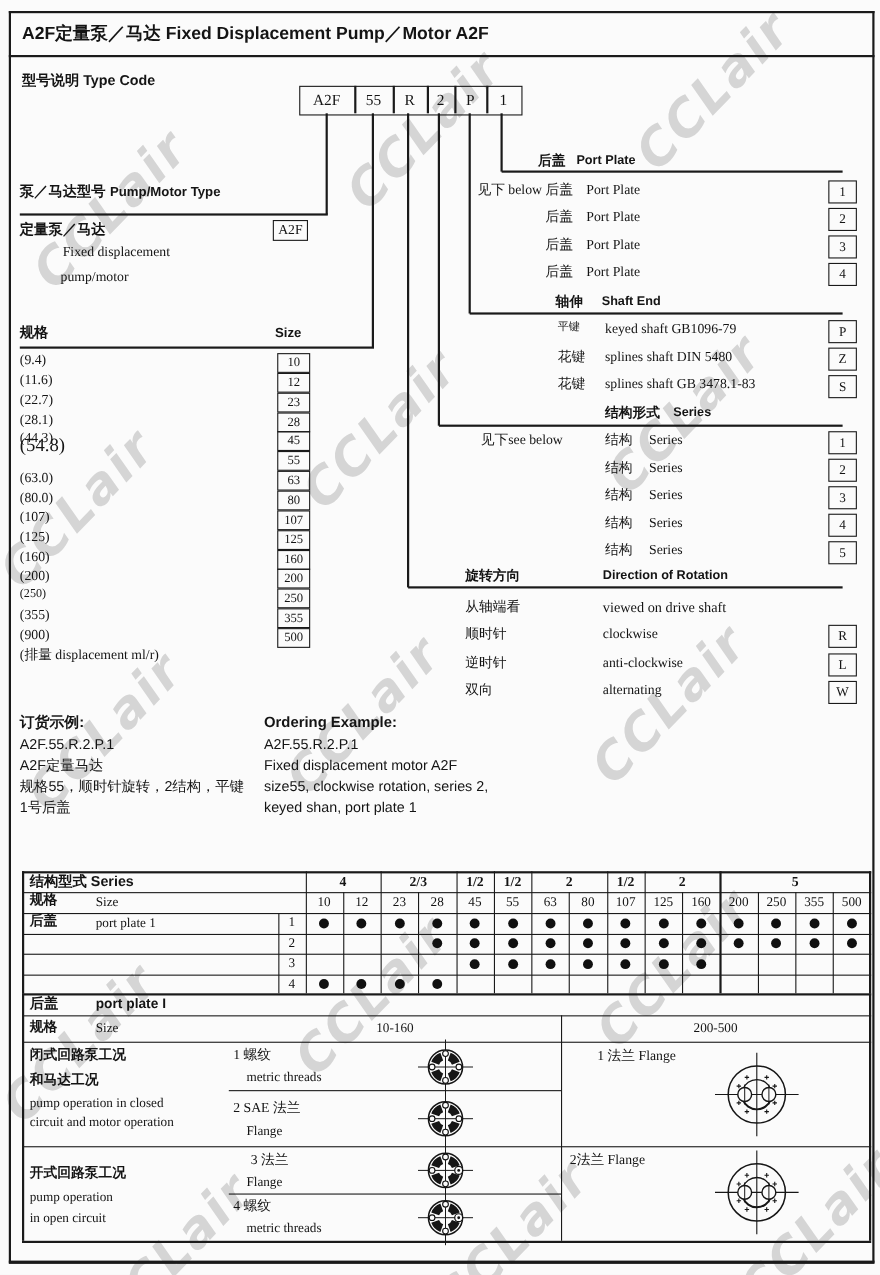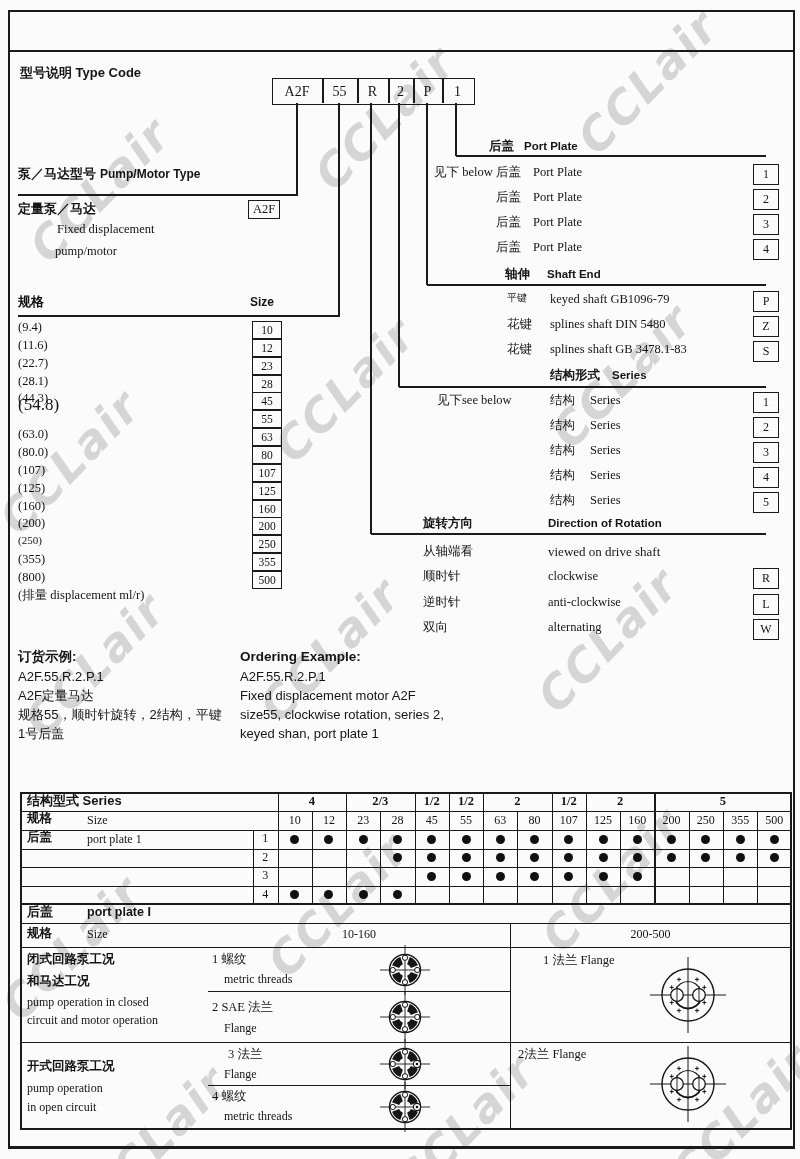--- a/index.html
+++ b/index.html
@@ -16,20 +16,21 @@
       font-family:"DejaVu Sans","Liberation Sans",sans-serif;font-weight:bold;font-style:italic;
       font-size:46px;letter-spacing:2px;color:#d5d5d5;white-space:nowrap;user-select:none;}
   svg.diag{position:absolute;z-index:2;}
   svg.diag *{vector-effect:non-scaling-stroke;}
 </style>
 </head>
 <body>
 
 <div class="page" id="pg">
 
+  <div class="t sans b" style="left:20px;top:23px;font-size:16px;">A2F定量泵／马达  Fixed Displacement Pump／Motor A2F</div>
   <div class="t sans b" style="left:20px;top:66px;font-size:13px;">型号说明  Type Code</div>
 
   <div class="t b" style="left:489px;top:140px;font-size:12.5px;">后盖</div>
   <div class="t sans b" style="left:524px;top:141px;font-size:11.5px;">Port Plate</div>
   <div class="t b" style="left:505px;top:268px;font-size:12.5px;">轴伸</div>
   <div class="t sans b" style="left:547px;top:269px;font-size:11.5px;">Shaft End</div>
   <div class="t b" style="left:550px;top:369px;font-size:12.5px;">结构形式</div>
   <div class="t sans b" style="left:612px;top:370px;font-size:11.5px;">Series</div>
   <div class="t b" style="left:423px;top:517px;font-size:12.5px;">旋转方向</div>
   <div class="t sans b" style="left:548px;top:518px;font-size:11.5px;">Direction of Rotation</div>
@@ -127,21 +128,21 @@
     <div class="t" style="left: 18px; top: 481.6px; font-size: 12.5px;">(125)</div>
     <div class="box" style="left: 252px; top: 481.65px; width: 28px; height: 16px; font-size: 11.5px;">125</div>
     <div class="t" style="left: 18px; top: 499.5px; font-size: 12.5px;">(160)</div>
     <div class="box" style="left: 252px; top: 499.5px; width: 28px; height: 16px; font-size: 11.5px;">160</div>
     <div class="t" style="left: 18px; top: 517.4px; font-size: 12.5px;">(200)</div>
     <div class="box" style="left: 252px; top: 517.35px; width: 28px; height: 16px; font-size: 11.5px;">200</div>
     <div class="t" style="left: 18px; top: 535.2px; font-size: 11px;">(250)</div>
     <div class="box" style="left: 252px; top: 535.2px; width: 28px; height: 16px; font-size: 11.5px;">250</div>
     <div class="t" style="left: 18px; top: 553px; font-size: 12.5px;">(355)</div>
     <div class="box" style="left: 252px; top: 553.05px; width: 28px; height: 16px; font-size: 11.5px;">355</div>
-    <div class="t" style="left: 18px; top: 570.9px; font-size: 12.5px;">(800)</div>
+    <div class="t" style="left: 18px; top: 570.9px; font-size: 12.5px;">(900)</div>
     <div class="box" style="left: 252px; top: 570.9px; width: 28px; height: 16px; font-size: 11.5px;">500</div>
     <div class="t" style="left: 434px; top: 166px; font-size: 12.5px;">见下 below</div>
     <div class="t" style="left: 496px; top: 166px; font-size: 12.5px;">后盖</div>
     <div class="t" style="left: 533px; top: 166px; font-size: 12.5px;">Port Plate</div>
     <div class="box" style="left: 753px; top: 164px; width: 24px; height: 19px; font-size: 12px;">1</div>
     <div class="t" style="left: 496px; top: 191px; font-size: 12.5px;">后盖</div>
     <div class="t" style="left: 533px; top: 191px; font-size: 12.5px;">Port Plate</div>
     <div class="box" style="left: 753px; top: 189px; width: 24px; height: 19px; font-size: 12px;">2</div>
     <div class="t" style="left: 496px; top: 216px; font-size: 12.5px;">后盖</div>
     <div class="t" style="left: 533px; top: 216px; font-size: 12.5px;">Port Plate</div>

